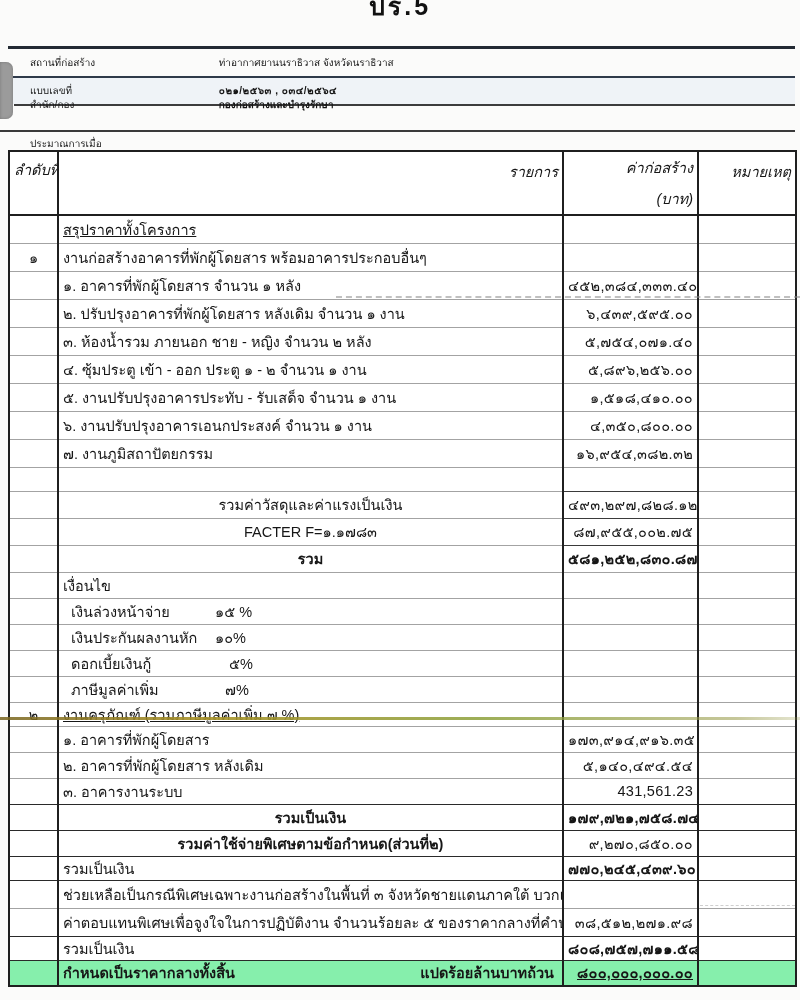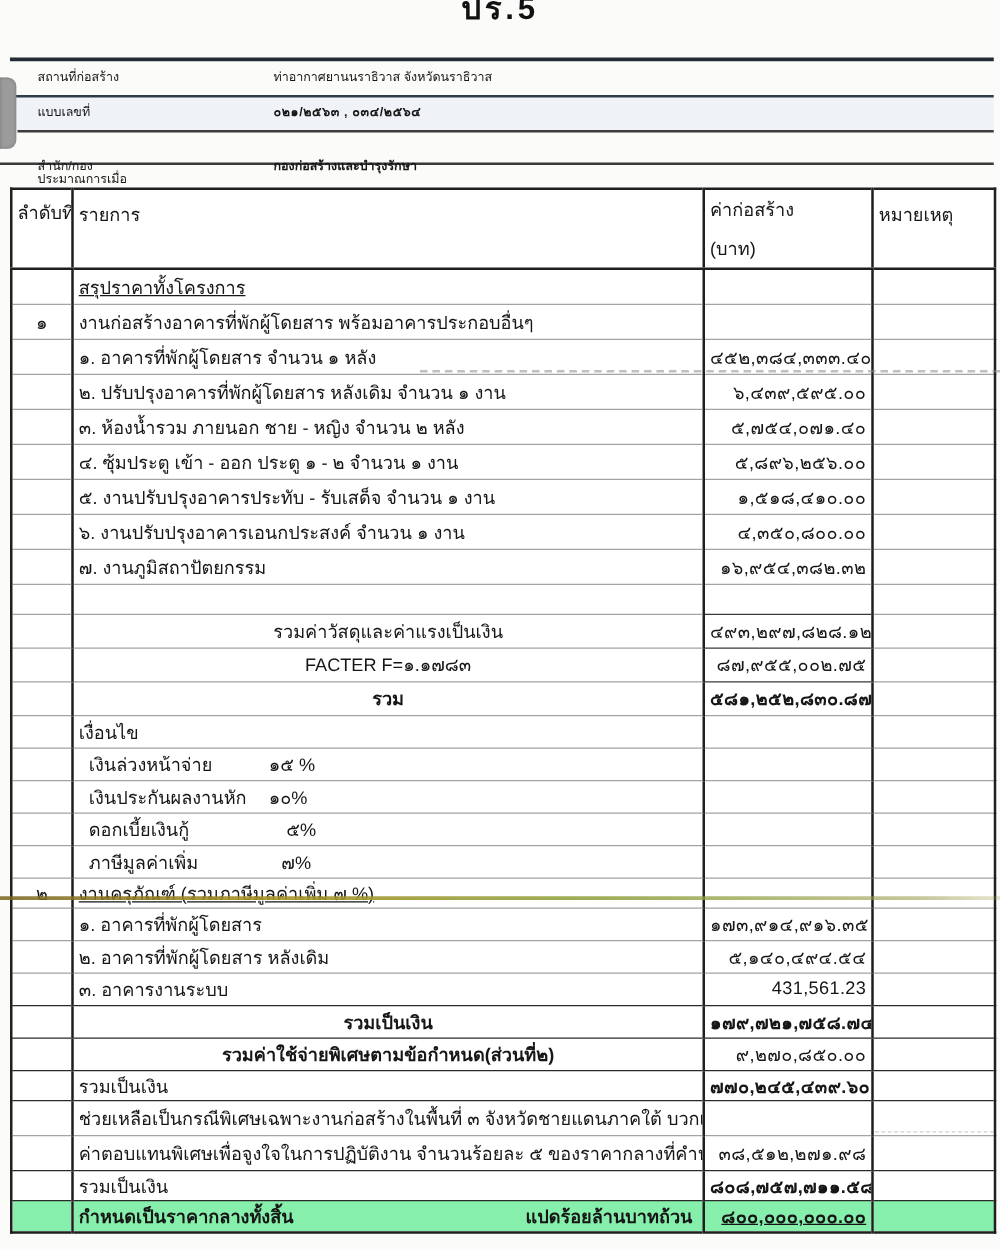--- a/index.html
+++ b/index.html
@@ -17,42 +17,42 @@
   .hline{position:absolute;background:#2b2b2b;}
   .hl1{left:8px;top:46px;width:787px;height:3px;background:#232a33;}
   .hl2{left:0;top:76px;width:795px;height:2px;background:#2f3a4a;}
   .hl3{left:14px;top:104px;width:781px;height:2px;background:#3c3c3c;}
   .hl4{left:0;top:130px;width:795px;height:2px;background:#3a3a3a;}
   .hfield{position:absolute;left:30px;font-size:10px;line-height:20px;white-space:nowrap;}
   .hfield .lab{display:inline-block;width:186px;}
   .hfield .val{display:inline-block;}
   .hf1{top:53px;}
   .hf2{top:81px;}.hf2 .val{font-weight:bold;letter-spacing:.5px;}
-  .hf3{top:124px;}.hf3 .val{font-weight:bold;}
+  .hf3{top:95px;}.hf3 .val{font-weight:bold;}
   .hf4{top:134px;}
   .binder-tab{
     position:absolute;left:0;top:62px;width:13px;height:57px;
     background:#9b9b9b;border-radius:0 7px 7px 0;
     box-shadow:inset 0 0 3px #777;
   }
   .blue-tint{position:absolute;left:0;top:78px;width:795px;height:26px;background:rgba(170,200,235,.14);}
   
   table.main{
     position:absolute;left:8px;top:150px;width:787px;
     border-collapse:collapse;table-layout:fixed;
     background:#fff;border:2px solid #1f1f1f;
   }
   table.main td,table.main th{
     padding:0 4px;font-weight:normal;font-size:14.5px;
     overflow:hidden;white-space:nowrap;vertical-align:middle;
     border-top:1px solid #a3a3a3;
   }
   col.c1{width:49px;}col.c2{width:505px;}col.c3{width:135px;}col.c4{width:98px;}
   .vb{border-left:2px solid #1f1f1f !important;}
-  thead th{border-top:none;text-align:left;font-size:15px;}
+  thead th{border-top:none;text-align:right;font-size:15px;font-style:italic;}
   thead tr{height:64px;}
   thead .thbot{border-bottom:2.5px solid #1f1f1f;}
   td.no{text-align:center;}
   td.amt{text-align:right;font-size:13.5px;padding-right:7px;letter-spacing:.3px;}
   td.amt.b{font-weight:bold;}
   td.amt.strong{border-top:1.5px solid #3a3a3a;}
   .sec-t{font-weight:normal;text-decoration:underline;}
   td.ind{padding-left:44px;}
   td.cright{text-align:center;padding-right:6px;}
   td.cright.b{font-weight:bold;}

